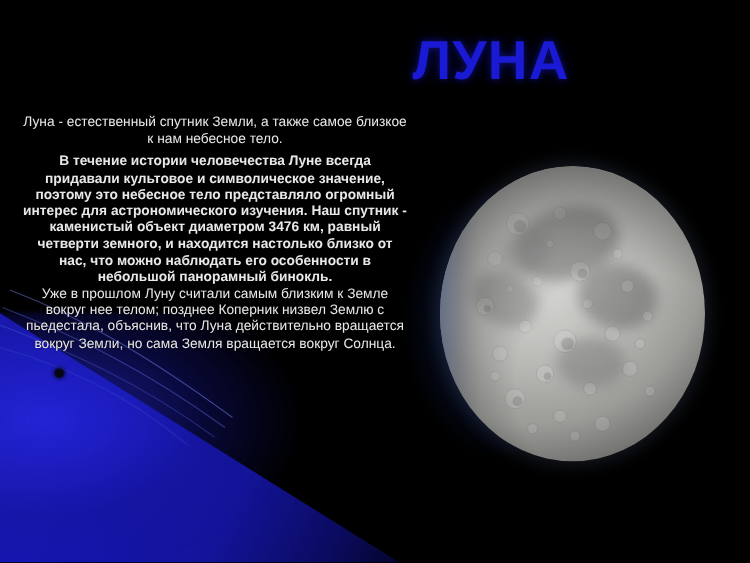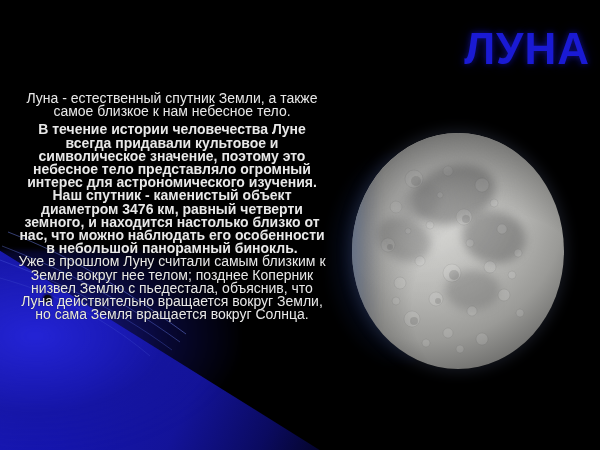--- a/index.html
+++ b/index.html
@@ -77,40 +77,40 @@
     background: radial-gradient(ellipse at 88% 50%, rgba(46,86,170,0.55) 0%, rgba(22,44,110,0.28) 45%, rgba(0,0,0,0) 74%);
     filter: blur(3px);
   }
 
   
   .title {
     position: absolute;
     left: 330px;
     top: 26px;
     width: 260px;
-    text-align: right;
+    text-align: left;
     font-size: 44px;
     font-weight: bold;
     letter-spacing: 1px;
     color: #1a1ad4;
     text-shadow: 0 0 6px rgba(26,26,212,0.55), 0 0 14px rgba(20,20,170,0.35);
     line-height: 1.05;
     white-space: nowrap;
   }
 
   
   .body-text {
     position: absolute;
     left: 18px;
     top: 92px;
     width: 308px;
   }
   .para {
     color: #e8e8e8;
-    font-size: 14px;
+    font-size: 11px;
     line-height: 13.2px;
     text-align: center;
     margin: 0 0 4px 0;
     text-shadow: 0 0 1px rgba(0,0,0,0.9);
   }
   .para.p1 { margin-bottom: 5px; }
   .para.p2 { margin-bottom: 0px; font-weight: bold; }
   .para.p3 { margin-bottom: 0px; }
 
   

